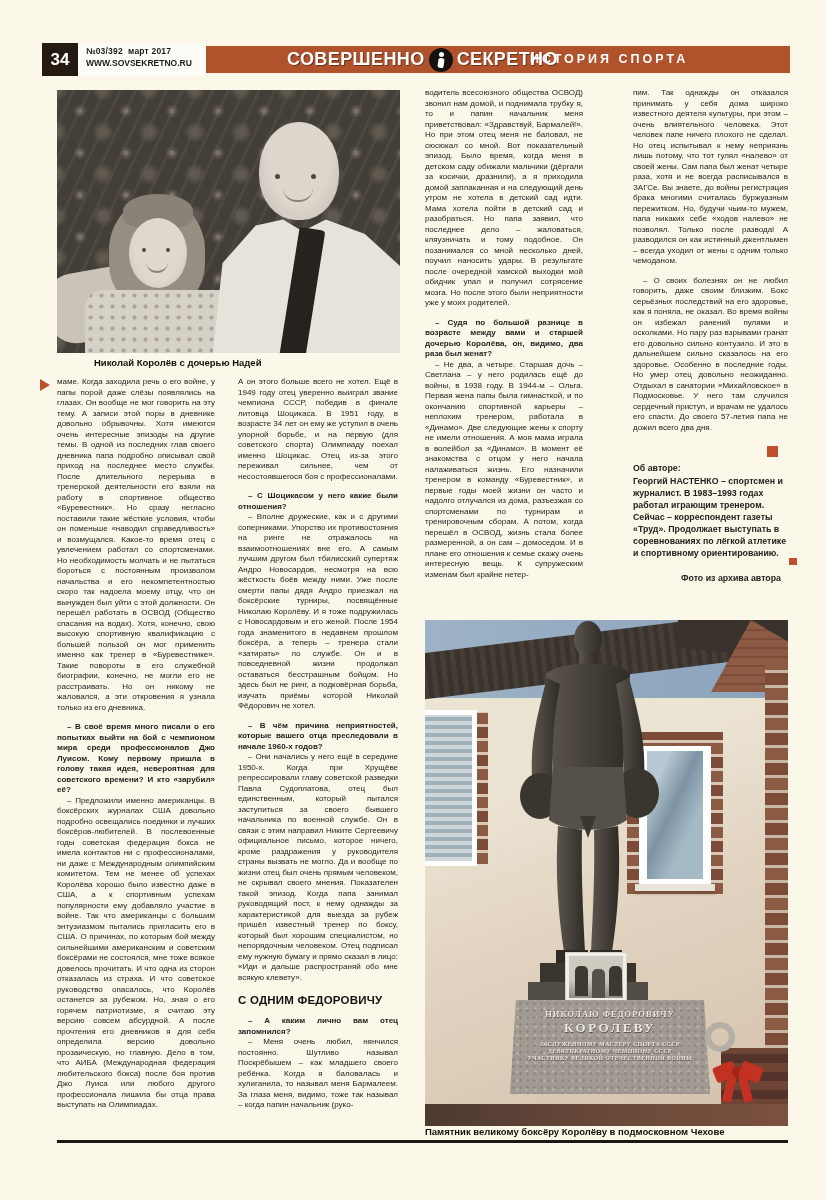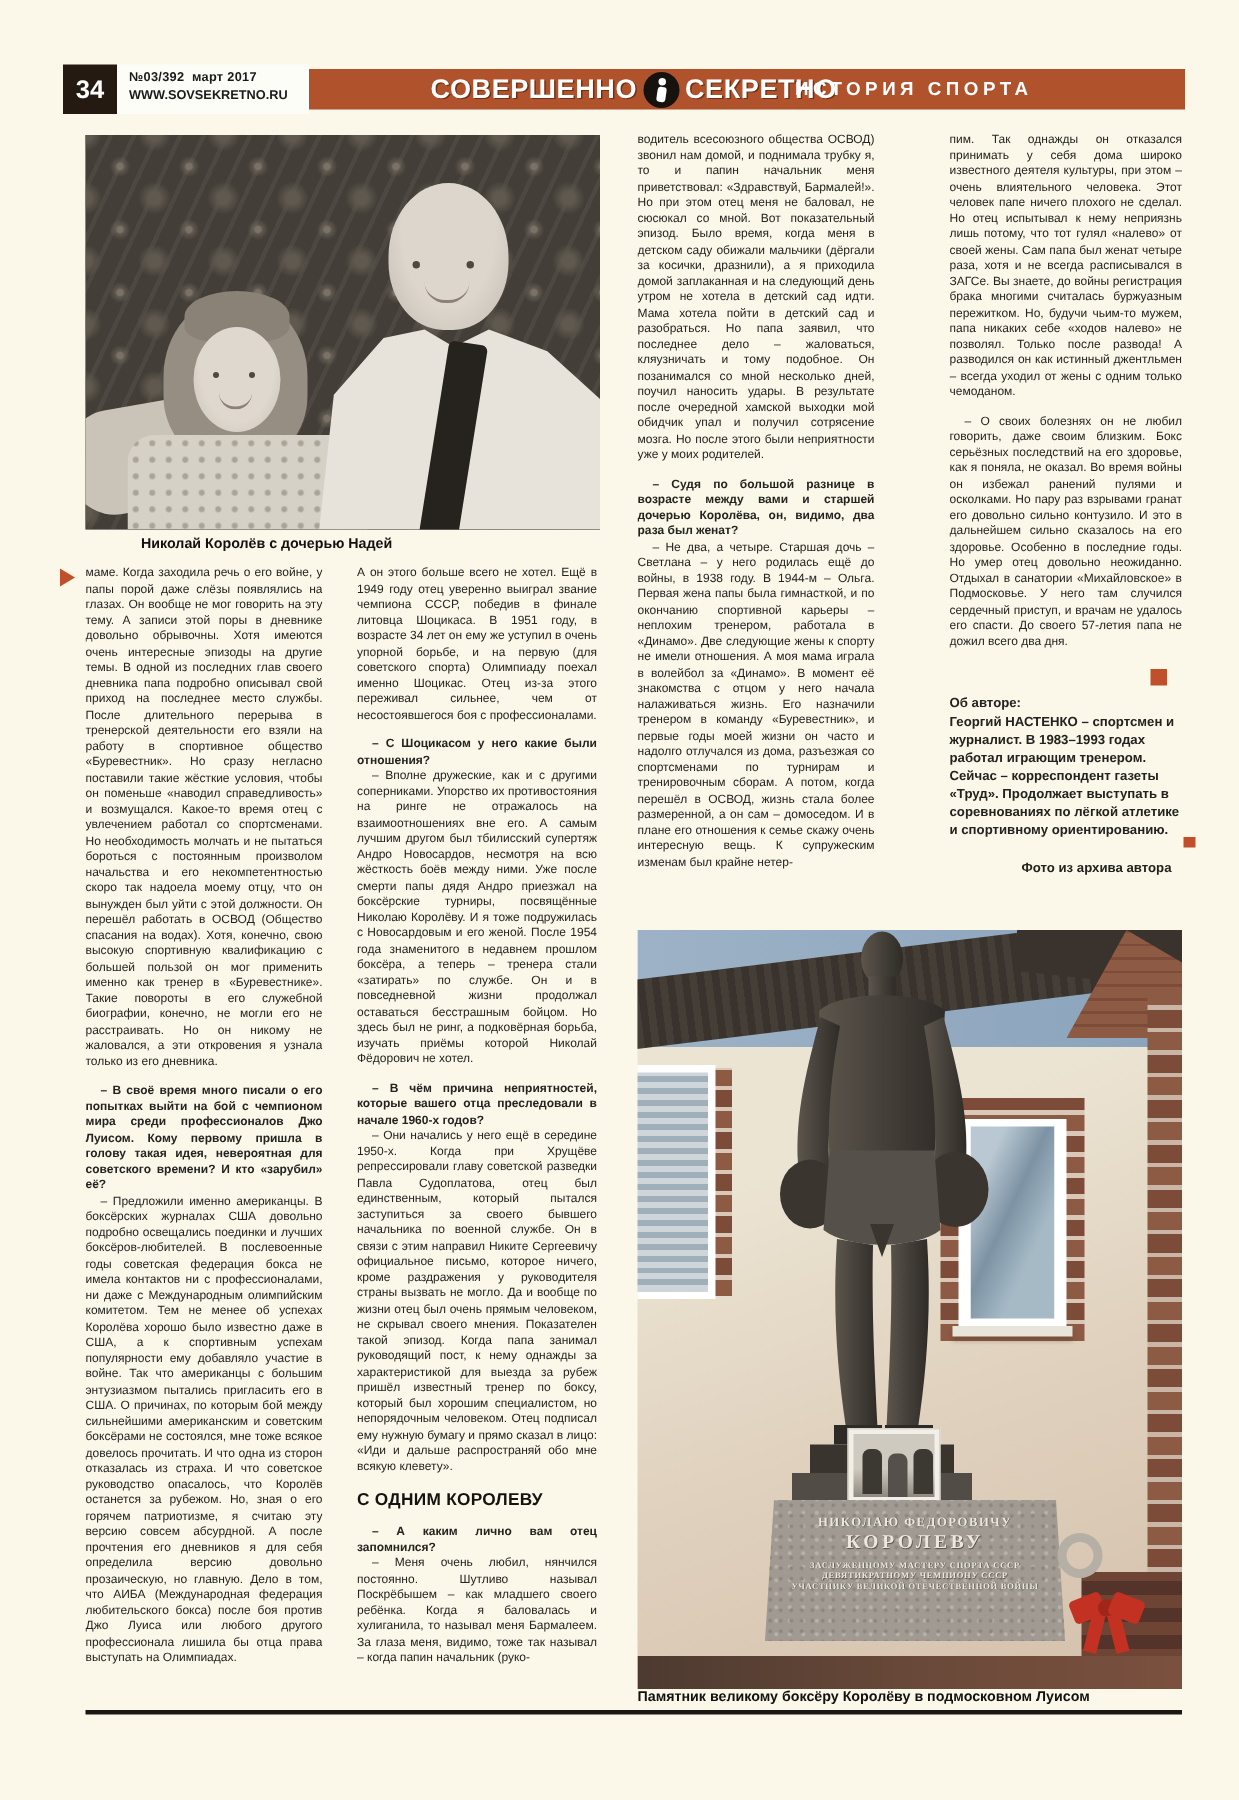--- a/index.html
+++ b/index.html
@@ -165,21 +165,21 @@
       <div class="para cont">маме. Когда заходила речь о его войне, у папы порой даже слёзы появлялись на глазах. Он вообще не мог говорить на эту тему. А записи этой поры в дневнике довольно обрывочны. Хотя имеются очень интересные эпизоды на другие темы. В одной из последних глав своего дневника папа подробно описывал свой приход на последнее место службы. После длительного перерыва в тренерской деятельности его взяли на работу в спортивное общество «Буревестник». Но сразу негласно поставили такие жёсткие условия, чтобы он поменьше «наводил справедливость» и возмущался. Какое-то время отец с увлечением работал со спортсменами. Но необходимость молчать и не пытаться бороться с постоянным произволом начальства и его некомпетентностью скоро так надоела моему отцу, что он вынужден был уйти с этой должности. Он перешёл работать в ОСВОД (Общество спасания на водах). Хотя, конечно, свою высокую спортивную квалификацию с большей пользой он мог применить именно как тренер в «Буревестнике». Такие повороты в его служебной биографии, конечно, не могли его не расстраивать. Но он никому не жаловался, а эти откровения я узнала только из его дневника.</div>
       <div class="para q">– В своё время много писали о его попытках выйти на бой с чемпионом мира среди профессионалов Джо Луисом. Кому первому пришла в голову такая идея, невероятная для советского времени? И кто «зарубил» её?</div>
       <div class="para a">– Предложили именно американцы. В боксёрских журналах США довольно подробно освещались поединки и лучших боксёров-любителей. В послевоенные годы советская федерация бокса не имела контактов ни с профессионалами, ни даже с Международным олимпийским комитетом. Тем не менее об успехах Королёва хорошо было известно даже в США, а к спортивным успехам популярности ему добавляло участие в войне. Так что американцы с большим энтузиазмом пытались пригласить его в США. О причинах, по которым бой между сильнейшими американским и советским боксёрами не состоялся, мне тоже всякое довелось прочитать. И что одна из сторон отказалась из страха. И что советское руководство опасалось, что Королёв останется за рубежом. Но, зная о его горячем патриотизме, я считаю эту версию совсем абсурдной. А после прочтения его дневников я для себя определила версию довольно прозаическую, но главную. Дело в том, что АИБА (Международная федерация любительского бокса) после боя против Джо Луиса или любого другого профессионала лишила бы отца права выступать на Олимпиадах.</div>
     </div>
   <div class="col col2">
       <div class="para cont">А он этого больше всего не хотел. Ещё в 1949 году отец уверенно выиграл звание чемпиона СССР, победив в финале литовца Шоцикаса. В 1951 году, в возрасте 34 лет он ему же уступил в очень упорной борьбе, и на первую (для советского спорта) Олимпиаду поехал именно Шоцикас. Отец из-за этого переживал сильнее, чем от несостоявшегося боя с профессионалами.</div>
       <div class="para q">– С Шоцикасом у него какие были отношения?</div>
       <div class="para a">– Вполне дружеские, как и с другими соперниками. Упорство их противостояния на ринге не отражалось на взаимоотношениях вне его. А самым лучшим другом был тбилисский супертяж Андро Новосардов, несмотря на всю жёсткость боёв между ними. Уже после смерти папы дядя Андро приезжал на боксёрские турниры, посвящённые Николаю Королёву. И я тоже подружилась с Новосардовым и его женой. После 1954 года знаменитого в недавнем прошлом боксёра, а теперь – тренера стали «затирать» по службе. Он и в повседневной жизни продолжал оставаться бесстрашным бойцом. Но здесь был не ринг, а подковёрная борьба, изучать приёмы которой Николай Фёдорович не хотел.</div>
       <div class="para q">– В чём причина неприятностей, которые вашего отца преследовали в начале 1960-х годов?</div>
       <div class="para a">– Они начались у него ещё в середине 1950-х. Когда при Хрущёве репрессировали главу советской разведки Павла Судоплатова, отец был единственным, который пытался заступиться за своего бывшего начальника по военной службе. Он в связи с этим направил Никите Сергеевичу официальное письмо, которое ничего, кроме раздражения у руководителя страны вызвать не могло. Да и вообще по жизни отец был очень прямым человеком, не скрывал своего мнения. Показателен такой эпизод. Когда папа занимал руководящий пост, к нему однажды за характеристикой для выезда за рубеж пришёл известный тренер по боксу, который был хорошим специалистом, но непорядочным человеком. Отец подписал ему нужную бумагу и прямо сказал в лицо: «Иди и дальше распространяй обо мне всякую клевету».</div>
-      <div class="para heading">С ОДНИМ КОРОЛЕВУ</div>
+      <div class="para heading">С ОДНИМ ФЕДОРОВИЧУ</div>
       <div class="para q">– А каким лично вам отец запомнился?</div>
       <div class="para a">– Меня очень любил, нянчился постоянно. Шутливо называл Поскрёбышем – как младшего своего ребёнка. Когда я баловалась и хулиганила, то называл меня Бармалеем. За глаза меня, видимо, тоже так называл – когда папин начальник (руко-</div>
     </div>
   <div class="col col3">
       <div class="para cont">водитель всесоюзного общества ОСВОД) звонил нам домой, и поднимала трубку я, то и папин начальник меня приветствовал: «Здравствуй, Бармалей!». Но при этом отец меня не баловал, не сюсюкал со мной. Вот показательный эпизод. Было время, когда меня в детском саду обижали мальчики (дёргали за косички, дразнили), а я приходила домой заплаканная и на следующий день утром не хотела в детский сад идти. Мама хотела пойти в детский сад и разобраться. Но папа заявил, что последнее дело – жаловаться, кляузничать и тому подобное. Он позанимался со мной несколько дней, поучил наносить удары. В результате после очередной хамской выходки мой обидчик упал и получил сотрясение мозга. Но после этого были неприятности уже у моих родителей.</div>
       <div class="para q">– Судя по большой разнице в возрасте между вами и старшей дочерью Королёва, он, видимо, два раза был женат?</div>
       <div class="para a">– Не два, а четыре. Старшая дочь – Светлана – у него родилась ещё до войны, в 1938 году. В 1944-м – Ольга. Первая жена папы была гимнасткой, и по окончанию спортивной карьеры – неплохим тренером, работала в «Динамо». Две следующие жены к спорту не имели отношения. А моя мама играла в волейбол за «Динамо». В момент её знакомства с отцом у него начала налаживаться жизнь. Его назначили тренером в команду «Буревестник», и первые годы моей жизни он часто и надолго отлучался из дома, разъезжая со спортсменами по турнирам и тренировочным сборам. А потом, когда перешёл в ОСВОД, жизнь стала более размеренной, а он сам – домоседом. И в плане его отношения к семье скажу очень интересную вещь. К супружеским изменам был крайне нетер-</div>
     </div>
   <div class="col col4">
       <div class="para cont">пим. Так однажды он отказался принимать у себя дома широко известного деятеля культуры, при этом – очень влиятельного человека. Этот человек папе ничего плохого не сделал. Но отец испытывал к нему неприязнь лишь потому, что тот гулял «налево» от своей жены. Сам папа был женат четыре раза, хотя и не всегда расписывался в ЗАГСе. Вы знаете, до войны регистрация брака многими считалась буржуазным пережитком. Но, будучи чьим-то мужем, папа никаких себе «ходов налево» не позволял. Только после развода! А разводился он как истинный джентльмен – всегда уходил от жены с одним только чемоданом.</div>
@@ -253,16 +253,16 @@
         <div class="plaque-line">УЧАСТНИКУ ВЕЛИКОЙ ОТЕЧЕСТВЕННОЙ ВОЙНЫ</div>
       </div>
     <div class="wreath-ring"></div>
     <div class="bow">
       <div class="knot"></div>
       <div class="tail1"></div>
       <div class="tail2"></div>
     </div>
     <div class="ground"></div>
   </figure>
-  <figcaption class="caption cap-bottom">Памятник великому боксёру Королёву в подмосковном Луисом</figcaption>
+  <figcaption class="caption cap-bottom">Памятник великому боксёру Королёву в подмосковном Чехове</figcaption>
 
   <div class="bottom-rule"></div>
 </div>
 
 </body></html>

